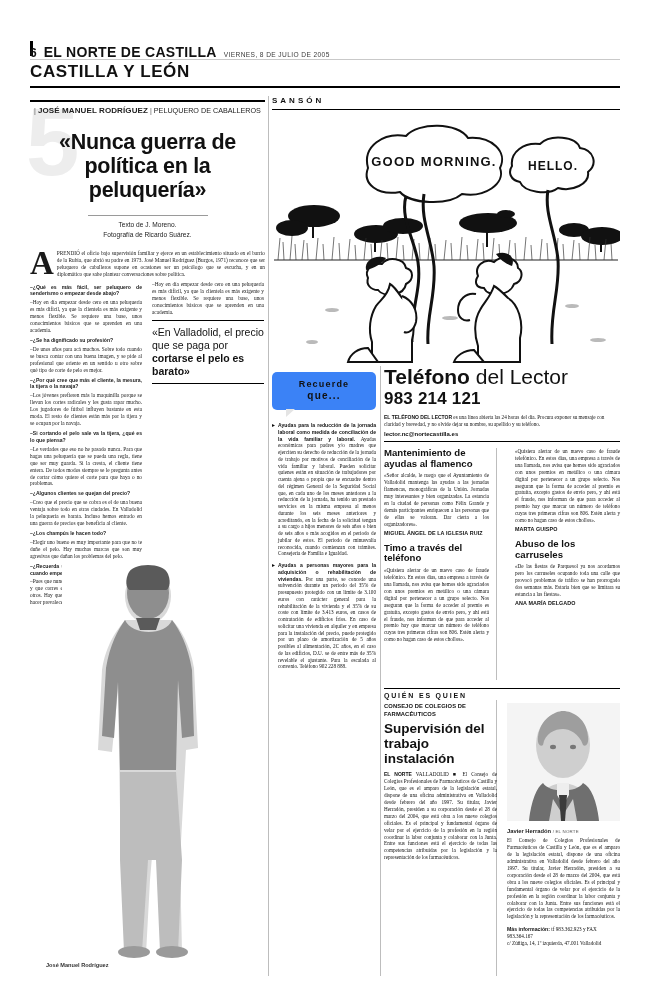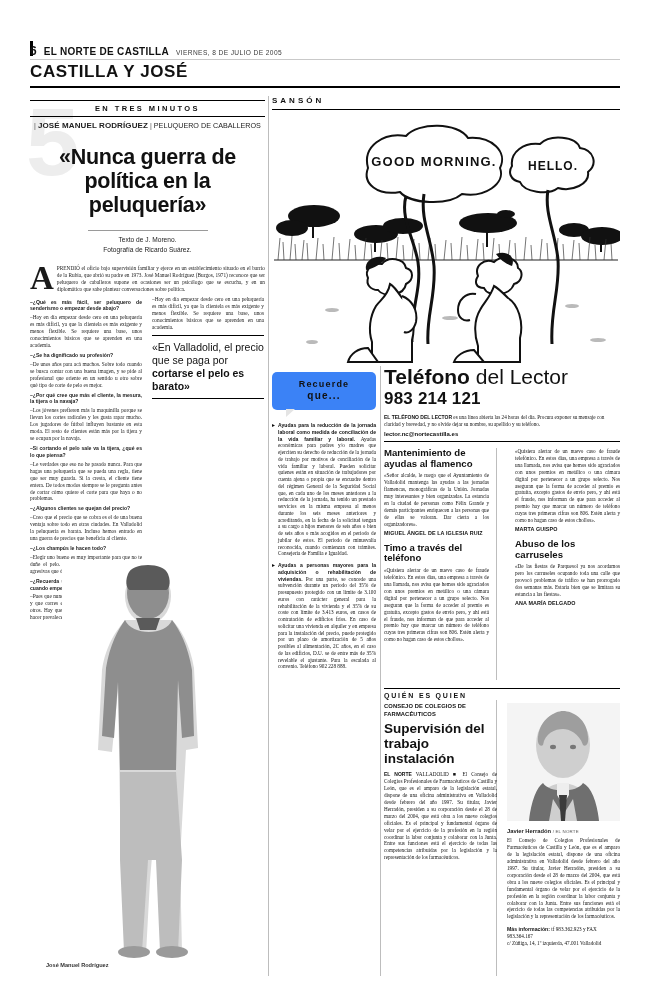--- a/index.html
+++ b/index.html
@@ -3,21 +3,21 @@
 <meta charset="utf-8">
 <style>
   html,body{margin:0;padding:0;background:#ffffff;}
   body{width:650px;height:1006px;overflow:hidden;font-family:"Liberation Serif",serif;color:#111;}
   .page{position:relative;width:650px;height:1006px;background:#fff;}
 
   
   .masthead{position:absolute;left:30px;top:44px;width:590px;display:flex;align-items:baseline;gap:7px;}
   .mast-rule{position:absolute;left:30px;top:41px;width:3px;height:15px;background:#000;}
   .folio{font-family:"Liberation Sans",sans-serif;font-weight:bold;font-size:12px;letter-spacing:0;}
-  .mast-name{font-family:"Liberation Sans",sans-serif;font-weight:bold;font-size:10px;letter-spacing:0.3px;}
+  .mast-name{font-family:"Liberation Sans",sans-serif;font-weight:bold;font-size:14px;letter-spacing:0.3px;}
   .mast-date{font-family:"Liberation Sans",sans-serif;font-size:6.6px;letter-spacing:0.4px;color:#3a3a3a;}
   .mast-line{position:absolute;left:30px;top:59px;width:590px;height:1px;background:#c9c9c9;}
   .section-title{position:absolute;left:30px;top:62px;font-family:"Liberation Sans",sans-serif;
      font-weight:bold;font-size:17px;letter-spacing:0.6px;}
   .section-rule{position:absolute;left:30px;top:86px;width:590px;height:1.6px;background:#000;}
 
   
   .col-left{position:absolute;left:30px;top:100px;width:235px;}
   .ghost5{position:absolute;left:26px;top:104px;font-family:"Liberation Sans",sans-serif;
      font-size:96px;font-weight:bold;color:#ededed;line-height:.8;z-index:0;}
@@ -130,32 +130,31 @@
 
 <div class="page">
 
   <div class="mast-rule"></div>
   <div class="masthead">
     <span class="folio">6</span>
     <span class="mast-name">EL NORTE DE CASTILLA</span>
     <span class="mast-date">VIERNES, 8 DE JULIO DE 2005</span>
   </div>
   <div class="mast-line"></div>
-  <div class="section-title">CASTILLA Y JOSÉ</div>
+  <div class="section-title">CASTILLA Y LEÓN</div>
   <div class="section-rule"></div>
 
   <div class="vrule" style="left:268px;top:96px;height:880px;"></div>
   <div class="vrule" style="left:380px;top:366px;height:610px;"></div>
   <div class="vrule" style="left:496px;top:448px;height:232px;"></div>
   <div class="vrule" style="left:496px;top:700px;height:276px;"></div>
 
   <div class="ghost5">5</div>
   <div class="col-left">
     <div class="kicker-rule"></div>
-    <div class="kicker">EN TRES MINUTOS</div>
     <div class="kicker-rule2"></div>
     <div class="who">
       <span class="bar">|</span> <b>JOSÉ MANUEL RODRÍGUEZ</b>
       <span class="bar">|</span> <span>PELUQUERO DE CABALLEROS</span>
     </div>
     <div class="headline">«Nunca guerra de política en la peluquería»</div>
     <div class="byline-rule"></div>
     <div class="byline">
       <div>Texto de J. Moreno.</div>
       <div>Fotografía de Ricardo Suárez.</div>

